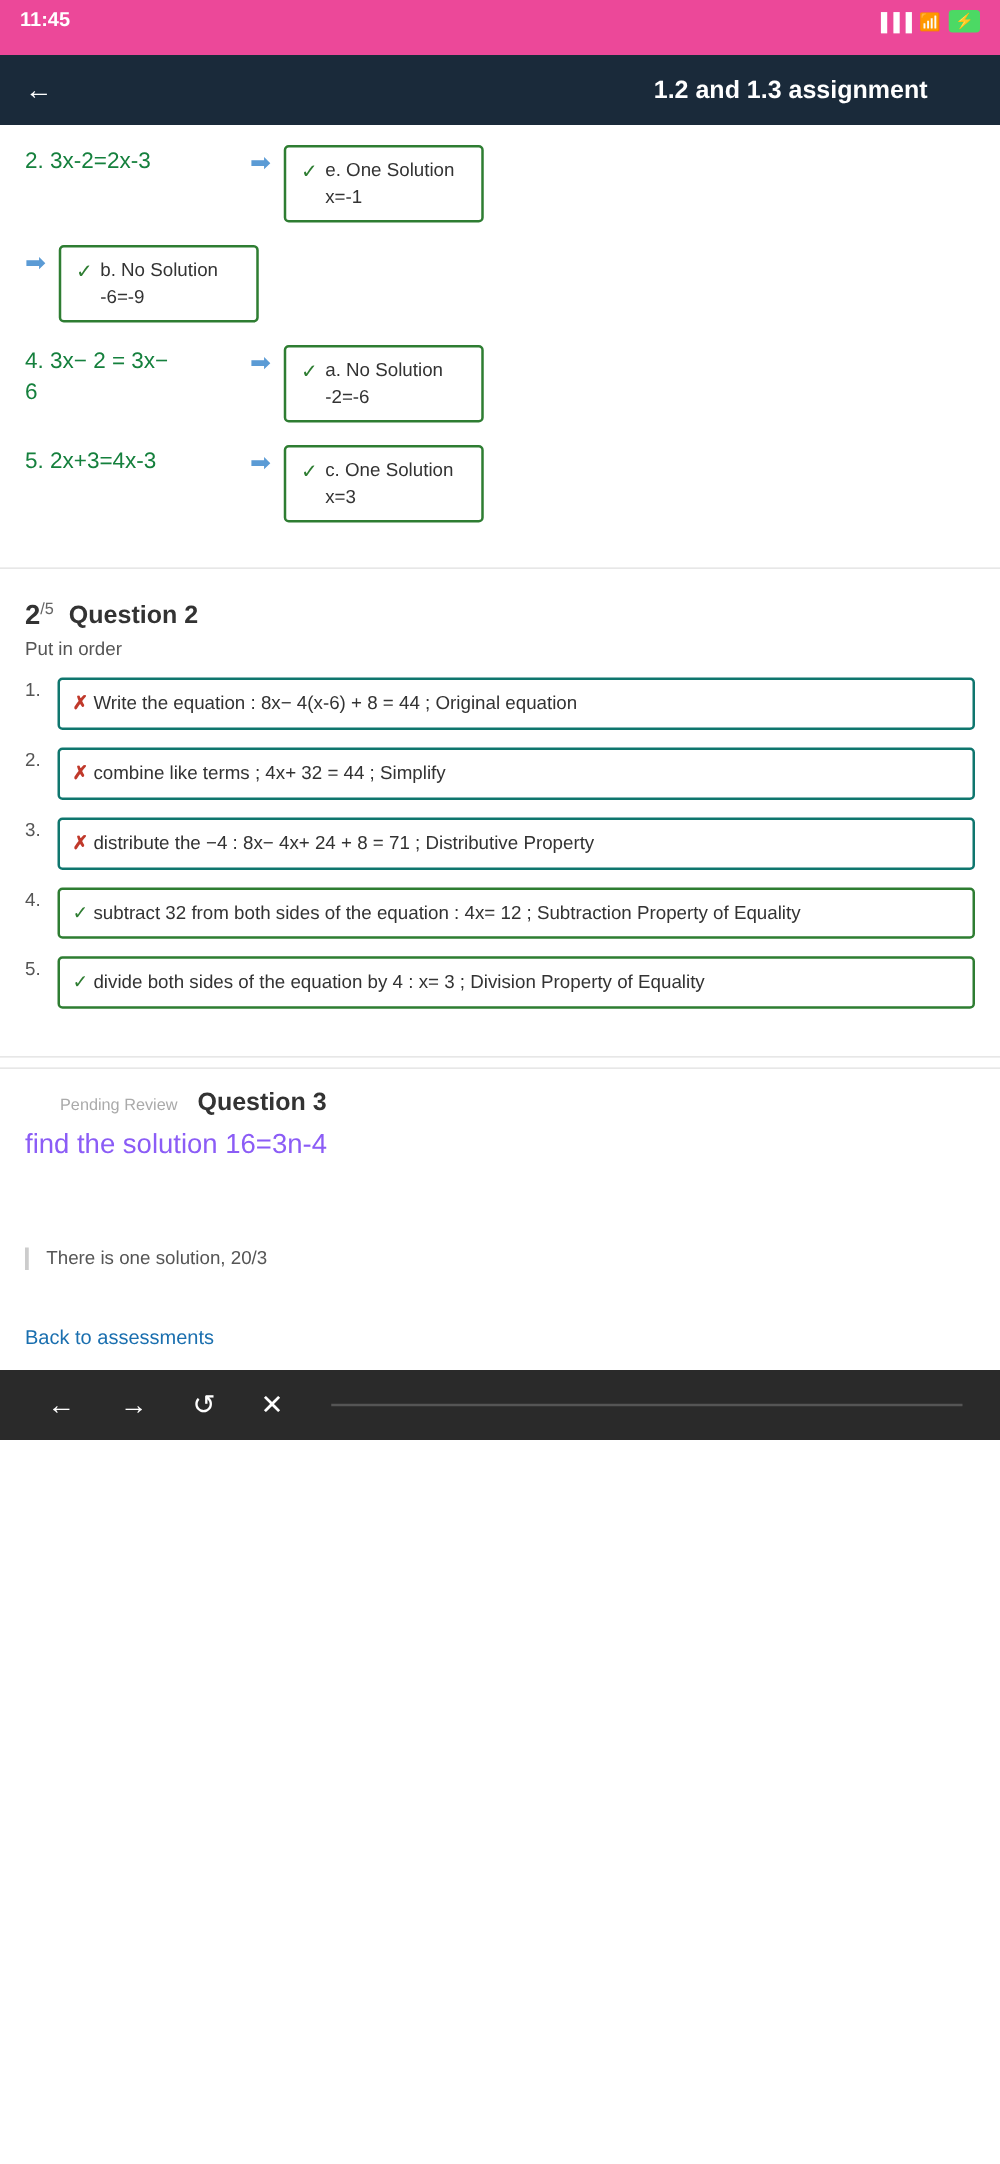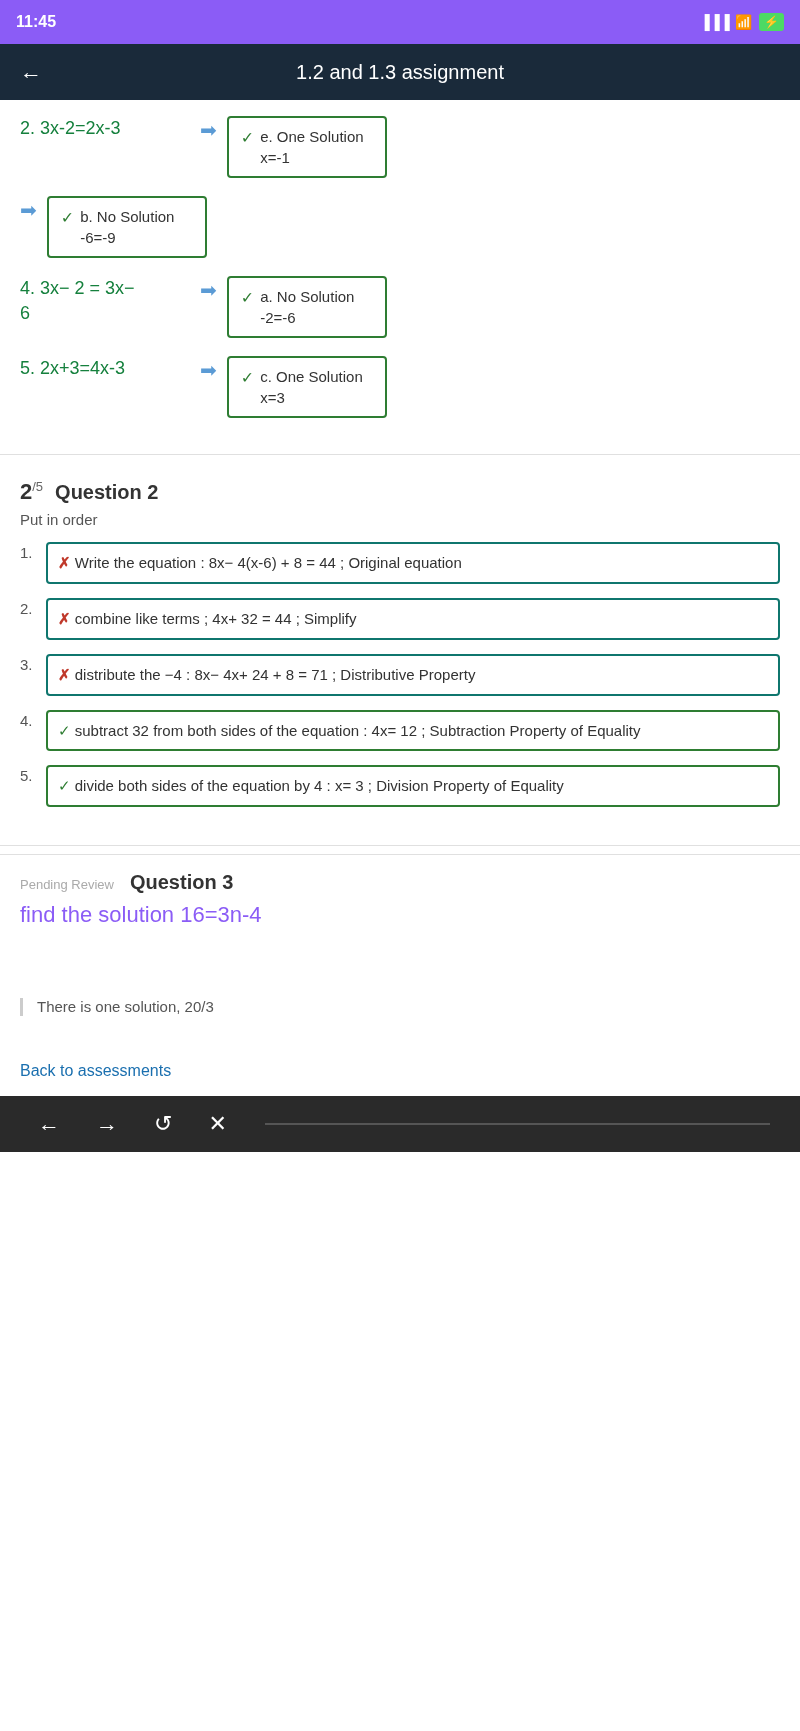--- a/index.html
+++ b/index.html
@@ -1,45 +1,45 @@
 <!DOCTYPE html>
 <html><head>
   <meta charset="utf-8">
   <meta name="viewport" content="width=800">
   <style>
     * { margin: 0; padding: 0; box-sizing: border-box; }
     body { font-family: -apple-system, BlinkMacSystemFont, 'Helvetica Neue', Arial, sans-serif; background: #fff; width: 800px; min-height: 1731px; }
 
     
     .status-bar {
-      background: #8b5cf6;
+      background: #ec4899;
       color: #fff;
       display: flex;
       justify-content: space-between;
-      align-items: center;
+      align-items: flex-start;
       padding: 8px 16px;
       height: 44px;
     }
     .status-time { font-size: 16px; font-weight: 600; }
     .status-icons { display: flex; align-items: center; gap: 6px; }
     .signal-icon { font-size: 14px; }
     .wifi-icon { font-size: 14px; }
     .battery-icon { background: #4cd964; border-radius: 3px; padding: 2px 5px; font-size: 12px; color: #000; font-weight: bold; }
 
     
     .header {
       background: #1a2a3a;
       color: #fff;
       display: flex;
       align-items: center;
       padding: 12px 20px;
       height: 56px;
     }
     .back-btn { font-size: 22px; color: #fff; margin-right: 16px; cursor: pointer; }
-    .header-title { font-size: 20px; font-weight: 400; flex: 1; text-align: center; margin-right: 38px; }
+    .header-title { font-size: 20px; font-weight: 700; flex: 1; text-align: right; margin-right: 38px; }
 
     
     .q1-section { padding: 16px 20px 10px 20px; }
 
     .matching-item {
       display: flex;
       align-items: flex-start;
       margin-bottom: 18px;
       gap: 10px;
     }
@@ -87,21 +87,21 @@
       line-height: 1.45;
       flex: 1;
       position: relative;
     }
     .step-content.correct {
       border-color: #2e7d32;
     }
 
     
     .q3-section { padding: 16px 20px; border-top: 1px solid #e0e0e0; }
-    .pending-label { font-size: 13px; color: #aaa; margin-bottom: 2px; }
+    .pending-label { font-size: 13px; color: #aaa; margin-bottom: 2px; margin-left: 28px; }
     .q3-instruction { font-size: 22px; color: #8b5cf6; margin-bottom: 20px; }
     .q3-answer-block { border-left: 3px solid #ccc; padding-left: 14px; margin: 10px 0 20px 0; }
     .q3-answer-text { font-size: 15px; color: #555; }
 
     
     .back-assessments { padding: 10px 20px 16px 20px; }
     .back-link { color: #1a6faf; font-size: 16px; text-decoration: none; cursor: pointer; }
 
     
     .bottom-nav {

